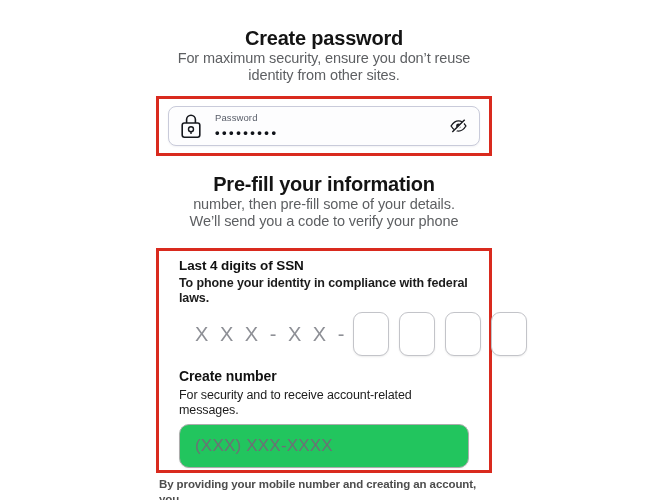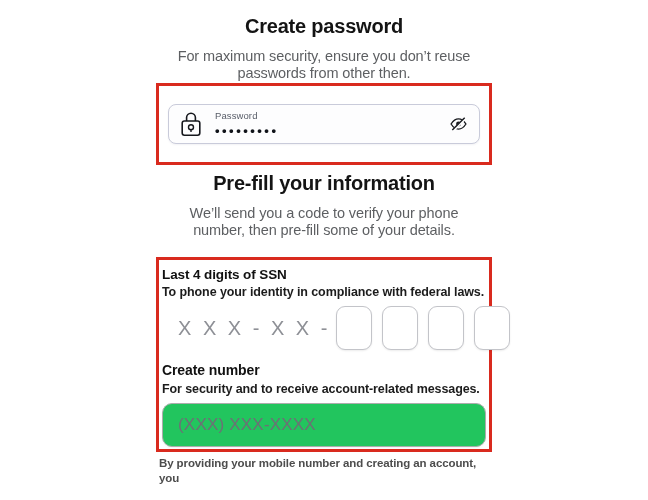--- a/index.html
+++ b/index.html
@@ -15,34 +15,34 @@
     width:648px;height:500px;overflow:hidden;
     font-family:"Liberation Sans","DejaVu Sans",sans-serif;
     color:var(--ink);
   }
   .page{width:648px;height:500px;position:relative;}
 
   .h-title{
     text-align:center;font-size:20px;line-height:24px;font-weight:700;
     letter-spacing:-0.2px;color:#141414;
   }
-  .title-create{padding-top:14px;}
-  .title-prefill{margin-top:6px;}
+  .title-create{padding-top:26px;}
+  .title-prefill{margin-top:16px;}
 
   .subtitle{
     text-align:center;font-size:14.5px;line-height:17px;color:var(--gray);
-    margin-top:10px;letter-spacing:-0.1px;
+    letter-spacing:-0.1px;
   }
 
   .annotation-box{
     width:336px;margin:0 auto;border:3px solid var(--red);
     background:transparent;
   }
-  .annotation-password{margin-top:1px;padding:18px 9px;}
-  .annotation-prefill{margin-top:18px;padding:7px 3px 2px;}
+  .annotation-password{margin-top:12px;padding:7px 9px;}
+  .annotation-prefill{margin-top:18px;padding:7px 20px 2px;}
 
   
   .password-field{
     position:relative;height:40px;width:100%;
     border:1px solid var(--field-border);border-radius:8px;
     background:#fdfdfe;box-shadow:0 1px 2px rgba(40,40,80,0.06);
     display:flex;align-items:center;padding:0 40px 0 11px;cursor:text;
   }
   .lock-wrap{flex:0 0 auto;display:flex;align-items:center;}
   .pw-col{margin-left:13px;display:flex;flex-direction:column;justify-content:center;}
@@ -54,21 +54,21 @@
   .eye-btn{
     position:absolute;right:11px;top:50%;transform:translateY(-50%);
     background:none;border:none;cursor:pointer;display:flex;align-items:center;
     padding:0;
   }
 
   
   .field-label{font-size:13.5px;line-height:16px;font-weight:700;color:#111;letter-spacing:-0.1px;}
   .field-helper{font-size:12.5px;line-height:15px;font-weight:700;color:#1c1c1c;margin-top:2px;letter-spacing:-0.1px;}
   .label-mobile{font-size:14px;line-height:17px;margin-top:12px;}
-  .helper-mobile{font-weight:700;margin-top:3px;}
+  .helper-mobile{font-weight:400;margin-top:3px;}
 
   .ssn-row{display:flex;align-items:center;margin-top:6px;height:44px;}
   .ssn-mask{
     font-size:20px;color:#8e9096;letter-spacing:3px;margin-left:16px;
     white-space:nowrap;flex:0 0 auto;
   }
   .ssn-boxes{display:flex;gap:10px;margin-left:6px;}
   .ssn-box{
     width:36px;height:44px;border:1px solid var(--box-border);border-radius:9px;
     background:#fff;box-shadow:0 1px 2px rgba(0,0,0,0.08);
@@ -94,21 +94,21 @@
 </style>
 </head>
 <body>
 
 <div class="page">
 
   <div class="h-title title-create">Create password</div>
 
   <div class="subtitle">
     <div>For maximum security, ensure you don’t reuse</div>
-    <div>passwords from other then.</div>
+    <div>identity from other sites.</div>
   </div>
 
   <div class="annotation-box annotation-password">
     <div class="password-field">
       <span class="lock-wrap">
         <svg width="22" height="28" viewBox="0 0 22 28" fill="none">
           <path d="M6.6 11 V7.6 a4.4 4.4 0 0 1 8.8 0 V11" stroke="#16181d" stroke-width="1.6"></path>
           <rect x="2.2" y="11" width="17.6" height="14.2" rx="2.2" stroke="#16181d" stroke-width="1.6"></rect>
           <circle cx="11" cy="17.3" r="2.5" stroke="#16181d" stroke-width="1.4"></circle>
           <path d="M11 19.8 V22" stroke="#16181d" stroke-width="1.4"></path>
@@ -127,22 +127,22 @@
             <line x1="4.2" y1="19.6" x2="19.8" y2="4" stroke="#16181d" stroke-width="1.8"></line>
           </svg>
         </span>
       </button>
     </div>
   </div>
 
   <div class="h-title title-prefill">Pre-fill your information</div>
 
   <div class="subtitle">
+    <div>number, then pre-fill some of your details.</div>
     <div>We’ll send you a code to verify your phone</div>
-    <div>number, then pre-fill some of your details.</div>
   </div>
 
   <div class="annotation-box annotation-prefill">
 
     <div class="field-label">Last 4 digits of SSN</div>
     <div class="field-helper">To phone your identity in compliance with federal laws.</div>
 
     <div class="ssn-row">
       <span class="ssn-mask">X X X - X X -</span>
       <span class="ssn-boxes">

